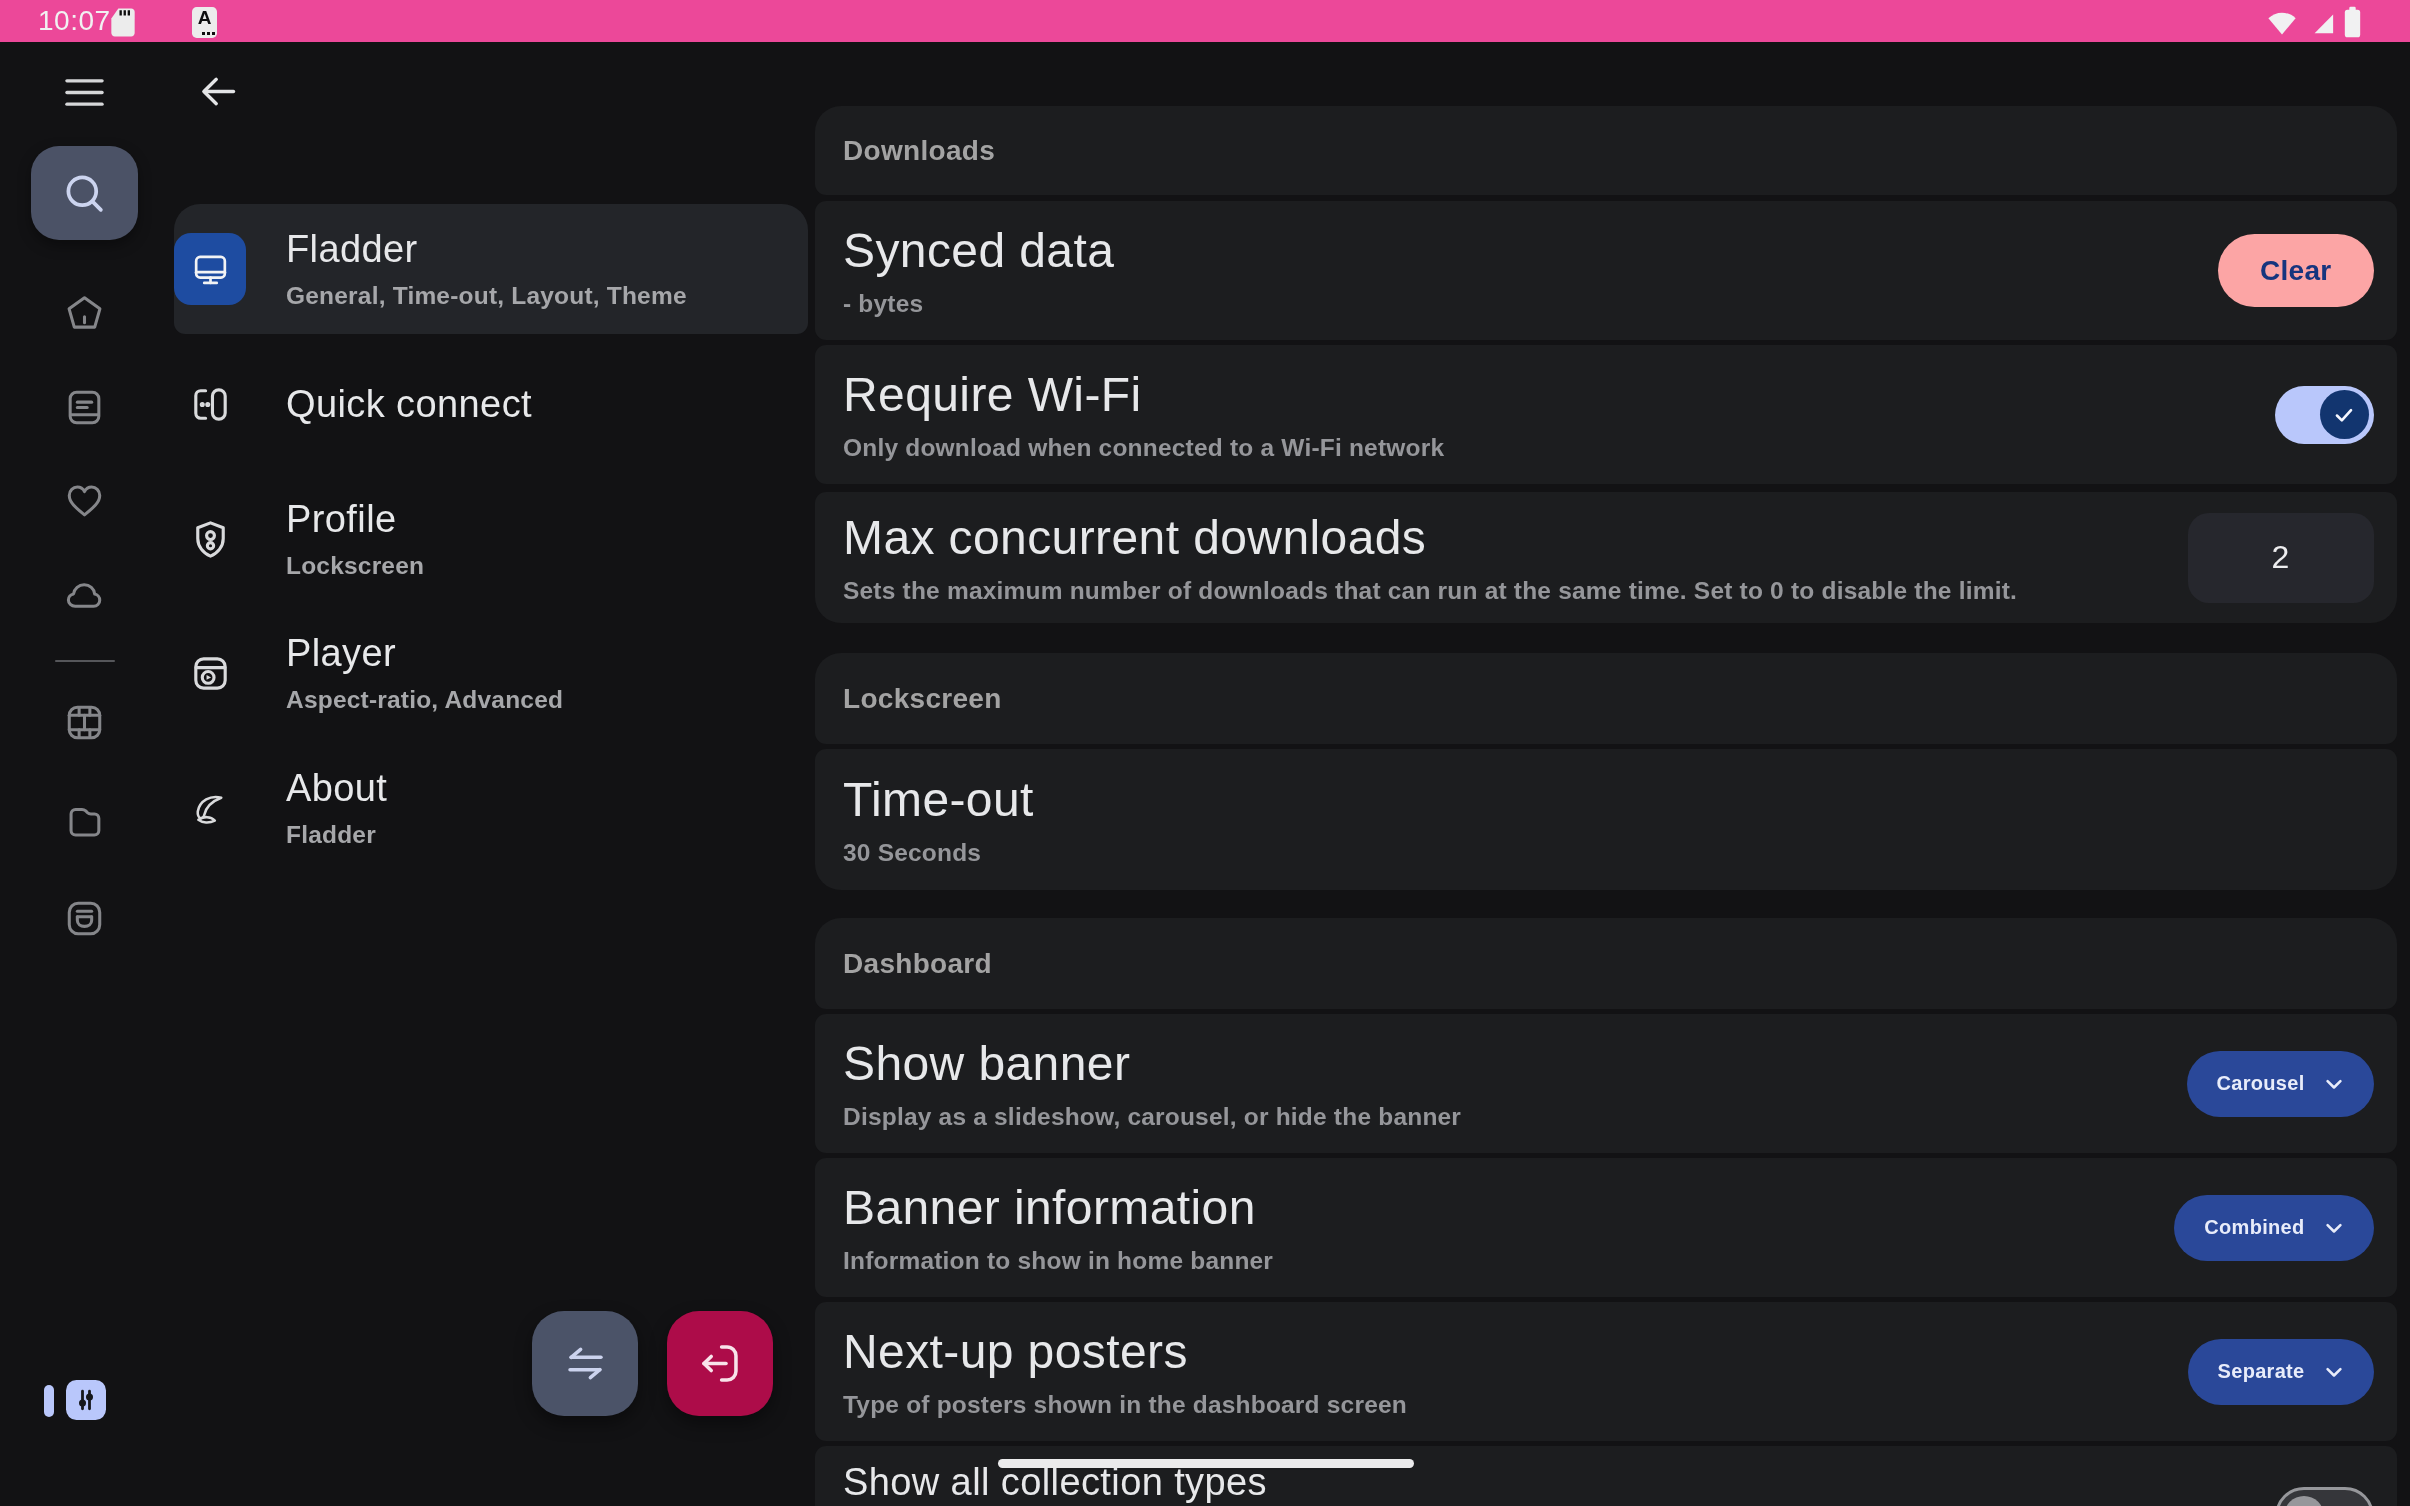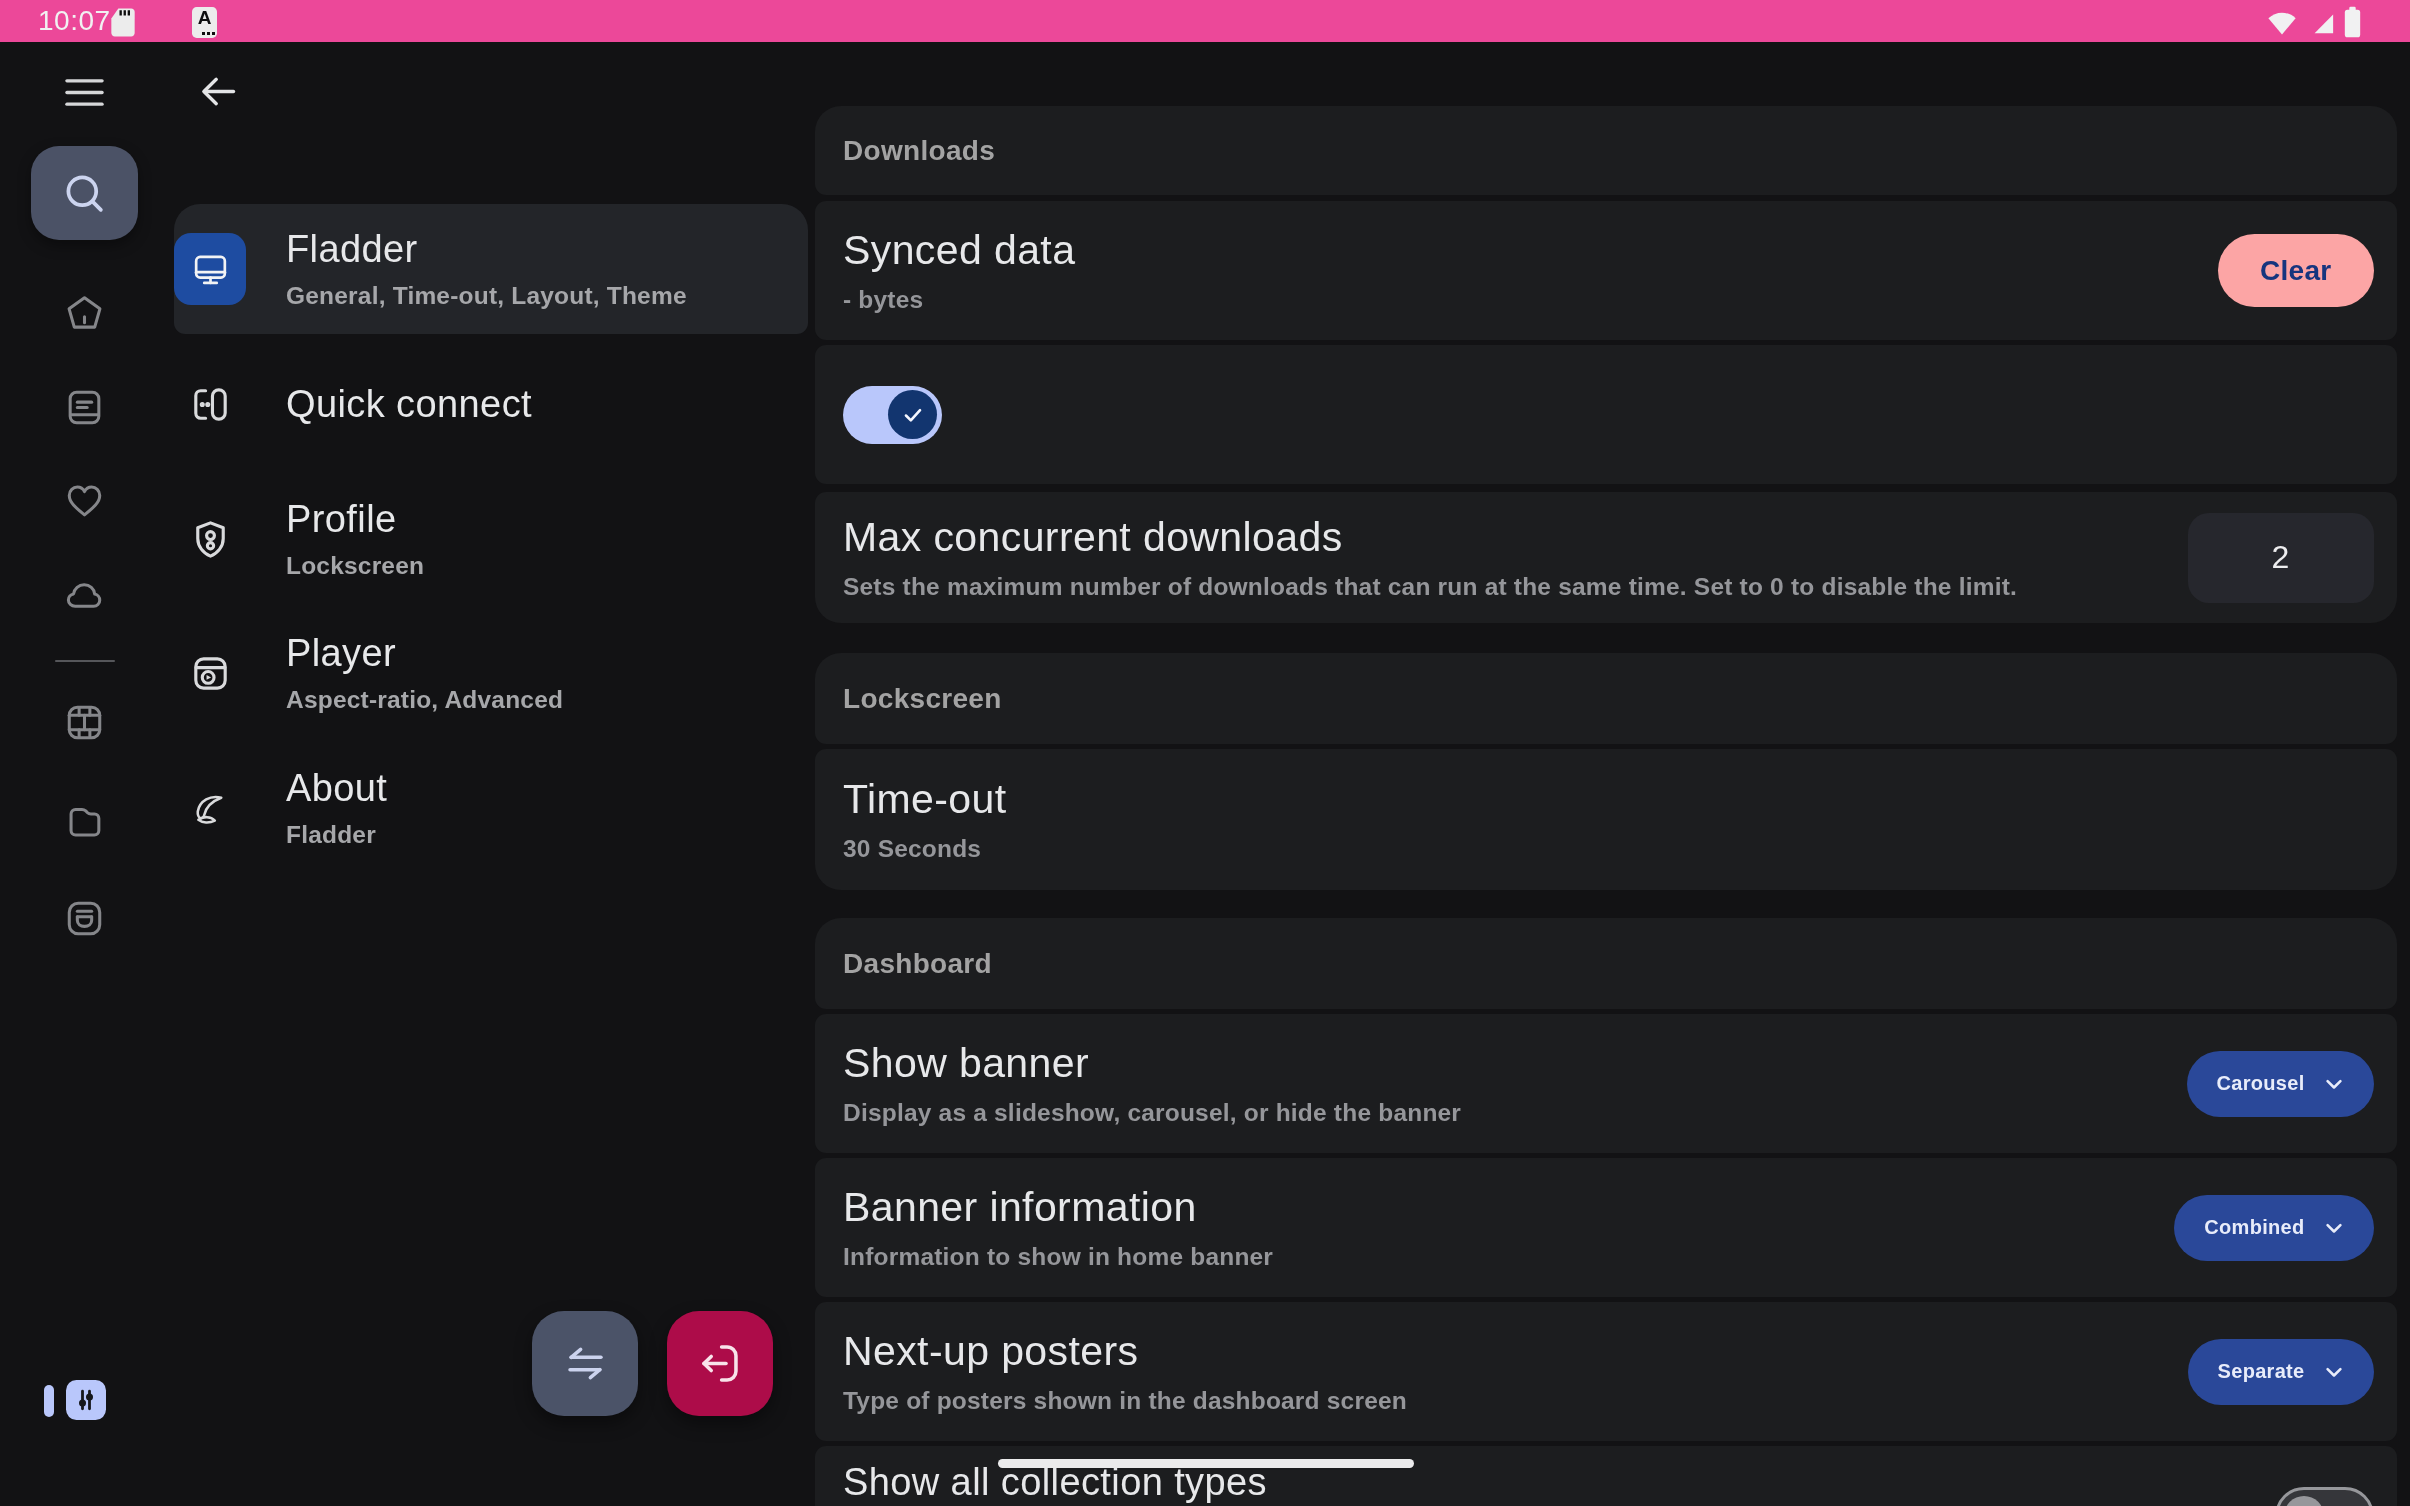--- a/index.html
+++ b/index.html
@@ -44,21 +44,21 @@
 
   
   .card {
     position:absolute; left:815px; width:1582px; background:#1c1d1f;
     display:flex; align-items:center; padding:0 23.5px 0 28px; border-radius:11.3px;
   }
   .card.first { border-radius:26px 26px 11.3px 11.3px; }
   .card.last  { border-radius:11.3px 11.3px 26px 26px; }
   .sect-label { font-size:28px; font-weight:700; color:#a3a3a3; letter-spacing:0.3px; }
   .texts { flex:1; display:flex; flex-direction:column; gap:12.2px; min-width:0; }
-  .row-title { font-size:41px; color:#e7e8ea; letter-spacing:0.4px; }
+  .row-title { font-size:48px; color:#e7e8ea; letter-spacing:0.4px; }
   .row-sub { font-size:24.5px; font-weight:700; color:#95969a; letter-spacing:0.2px; }
 
   .pill-btn {
     height:73px; padding:0 42px; border-radius:37px; background:#fca5a5; color:#16357e;
     font-size:28px; font-weight:700; display:flex; align-items:center; flex:none; cursor:pointer; letter-spacing:0.3px;
   }
   .dd-btn {
     height:66px; padding:0 26px 0 30px; border-radius:33px; background:#2a4899; color:#e8ecfa;
     font-size:20px; font-weight:700; display:flex; align-items:center; gap:15px; flex:none; cursor:pointer; letter-spacing:0.3px;
   }
@@ -301,20 +301,24 @@
   <div class="texts">
     <span class="row-title">Synced data</span>
     <span class="row-sub">- bytes</span>
   </div>
   <div class="pill-btn">
     <span>Clear</span>
   </div>
 </div>
 
 <div class="card" style="top:345px; height:139px;">
+  <div class="texts">
+    <span class="row-title">Require Wi-Fi</span>
+    <span class="row-sub">Only download when connected to a Wi-Fi network</span>
+  </div>
   <div class="switch on">
     <div class="knob">
       <svg width="26" height="26" viewBox="0 0 24 24">
         <path d="M5.5 12.5 10 17 18.5 7.5" fill="none" stroke="currentColor" stroke-width="2.4" stroke-linecap="round" stroke-linejoin="round"></path>
       </svg>
     </div>
   </div>
 </div>
 
 <div class="card last" style="top:492px; height:131px;">

